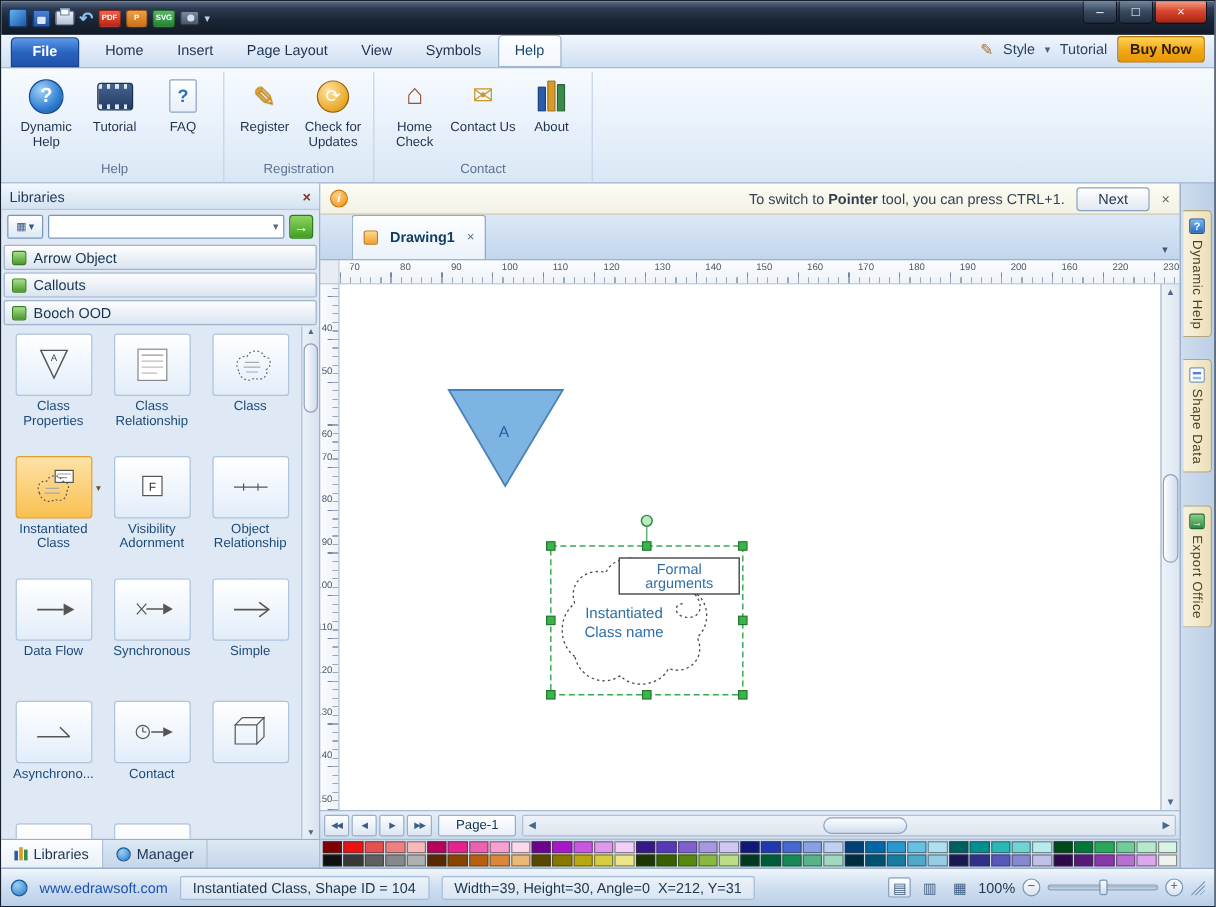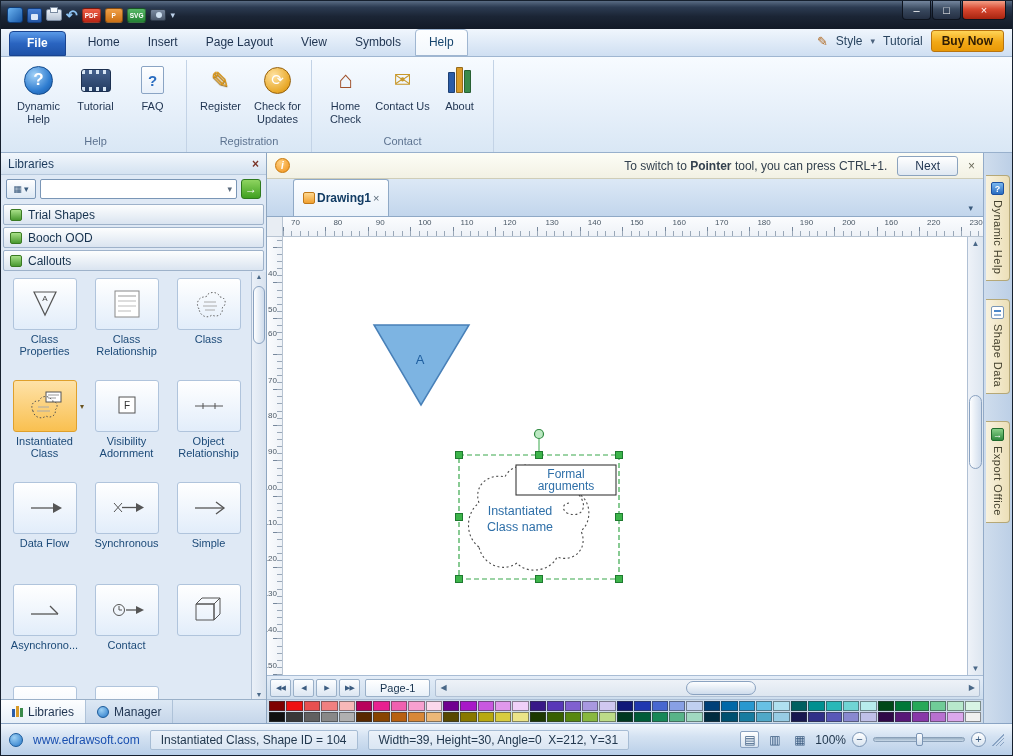--- a/index.html
+++ b/index.html
@@ -80,21 +80,21 @@
 .libic span{width:3px;border:0}
 .mgric{width:12px;height:12px;border-radius:50%;background:radial-gradient(circle at 35% 30%,#9cd0f4,#2878c8);border:1px solid #1a5a9a}
 
 .center{flex:1;display:flex;flex-direction:column;min-width:0}
 .infobar{flex:0 0 26px;background:linear-gradient(#fdfdf6,#f2f1e4);border-bottom:1px solid #cfcdb8;display:flex;align-items:center;padding:0 8px;color:#33414f}
 .infoic{width:15px;height:15px;border-radius:50%;background:radial-gradient(circle at 35% 30%,#ffd080,#f09018);border:1px solid #c87808;color:#fff;font-weight:bold;font-style:italic;font-size:10px;display:flex;align-items:center;justify-content:center}
 .info-right{margin-left:auto;display:flex;align-items:center;gap:10px}
 .nextbtn{padding:2px 17px;color:#1e3350;background:linear-gradient(#ffffff,#dfe8f2);border:1px solid #8ba3be;border-radius:3px}
 .infoclose{color:#6a6a5a}
 .doctabs{flex:0 0 24px;background:linear-gradient(#dce8f6,#c2d6ec);border-bottom:1px solid #8fa9c6;display:flex;align-items:flex-end;padding:0 6px 0 26px}
-.dtab{display:flex;align-items:center;gap:2px;background:linear-gradient(#fdfeff,#eaf2fa);border:1px solid #8fa9c6;border-bottom:none;border-radius:3px 3px 0 0;padding:11px 9px;font-weight:bold;color:#123c64}
+.dtab{display:flex;align-items:center;gap:10px;background:linear-gradient(#fdfeff,#eaf2fa);border:1px solid #8fa9c6;border-bottom:none;border-radius:3px 3px 0 0;padding:11px 9px;font-weight:bold;color:#123c64}
 .dtabic{width:12px;height:12px;background:linear-gradient(#ffd890,#f0a030);border:1px solid #c07818;border-radius:2px}
 .dtabclose{font-size:11px;color:#5a6a7a;font-weight:normal}
 .dtcaret{margin-left:auto;font-size:9px;color:#3a5a7c;padding:0 4px 3px}
 .rulerrow{flex:0 0 20px;display:flex;border-bottom:1px solid #b8c4d2}
 .corner{flex:0 0 16px;background:#e8edf3;border-right:1px solid #b8c4d2}
 .hruler{flex:1;position:relative;overflow:hidden;background:repeating-linear-gradient(90deg,#9aa8b8 0 1px,transparent 1px 8.48px) left bottom/100% 5px no-repeat,repeating-linear-gradient(90deg,#76879c 0 1px,transparent 1px 42.4px) left bottom/100% 9px no-repeat,linear-gradient(#fbfcfe,#eef2f7)}
 .hnum{position:absolute;top:1px;font-size:8px;color:#4a5866}
 .canvasrow{flex:1;display:flex;min-height:0}
 .vruler{flex:0 0 16px;position:relative;overflow:hidden;border-right:1px solid #b8c4d2;background:repeating-linear-gradient(0deg,#9aa8b8 0 1px,transparent 1px 7.12px) right top/5px 100% no-repeat,repeating-linear-gradient(0deg,#76879c 0 1px,transparent 1px 35.6px) right top/9px 100% no-repeat,linear-gradient(90deg,#fbfcfe,#eef2f7)}
 .vnum{position:absolute;right:5px;font-size:8px;color:#4a5866}
@@ -262,29 +262,29 @@
             <span>▦</span>
             <span>▾</span>
           </span>
         <span class="combo">
             <span>▾</span>
           </span>
         <span class="gobtn">→</span>
       </div>
       <div class="lsec">
         <span class="secic"></span>
-        <span>Trial Shapes</span>
+        <span>Arrow Object</span>
+      </div>
+      <div class="lsec">
+        <span class="secic"></span>
+        <span>Callouts</span>
       </div>
       <div class="lsec">
         <span class="secic"></span>
         <span>Booch OOD</span>
-      </div>
-      <div class="lsec">
-        <span class="secic"></span>
-        <span>Callouts</span>
       </div>
 
       <div class="lgrid">
 
         <div class="lcell">
           <div class="ibox">
             <svg viewBox="0 0 40 34" width="40" height="34">
                 <path d="M9 5 H31 L20 28 Z" fill="none" stroke="#555" stroke-width="1.2"></path>
                 <text x="20" y="14" font-size="8" text-anchor="middle" fill="#444">A</text>
               </svg>
@@ -482,21 +482,21 @@
             <span class="hnum" style="left: 601.6px;">160</span>
             <span class="hnum" style="left: 644px;">220</span>
             <span class="hnum" style="left: 686.4px;">230</span>
           </div>
       </div>
 
       <div class="canvasrow">
         <div class="vruler">
             <span class="vnum" style="top: 32px;">40</span>
             <span class="vnum" style="top: 67.6px;">50</span>
-            <span class="vnum" style="top: 92px; text-align: right;">60</span>
+            <span class="vnum" style="top: 120px; text-align: right;">60</span>
             <span class="vnum" style="top: 138.8px;">70</span>
             <span class="vnum" style="top: 174.4px;">80</span>
             <span class="vnum" style="top: 210px;">90</span>
             <span class="vnum" style="top: 245.6px;">100</span>
             <span class="vnum" style="top: 281.2px;">110</span>
             <span class="vnum" style="top: 316.8px;">120</span>
             <span class="vnum" style="top: 352.4px;">130</span>
             <span class="vnum" style="top: 388px;">140</span>
             <span class="vnum" style="top: 423.6px;">150</span>
           </div>

